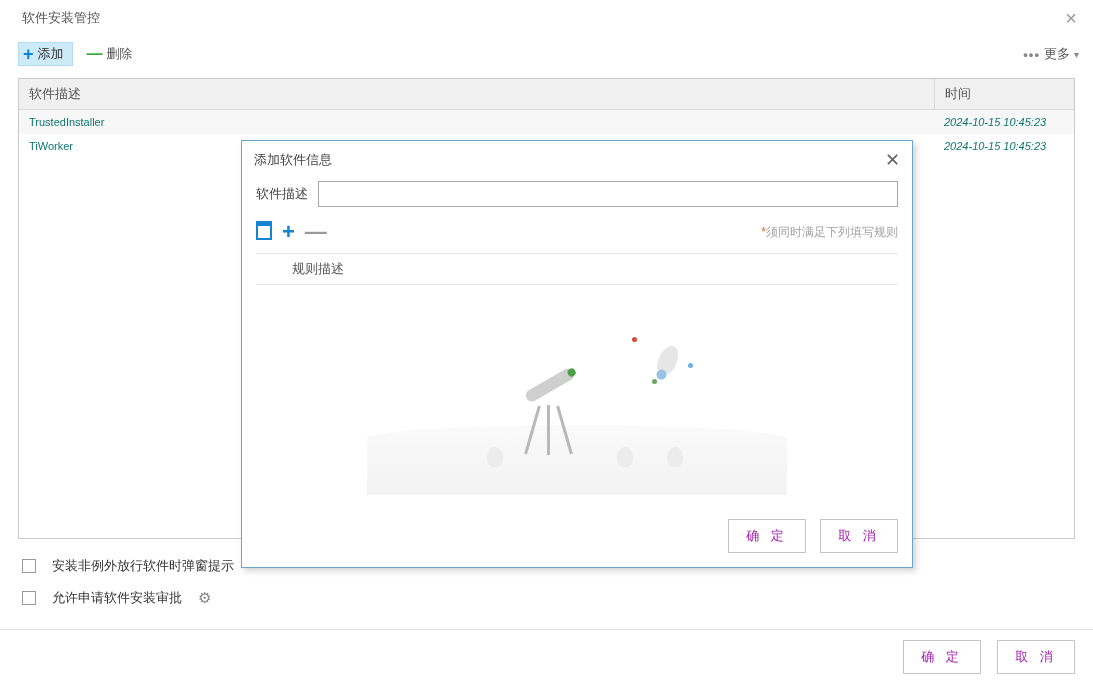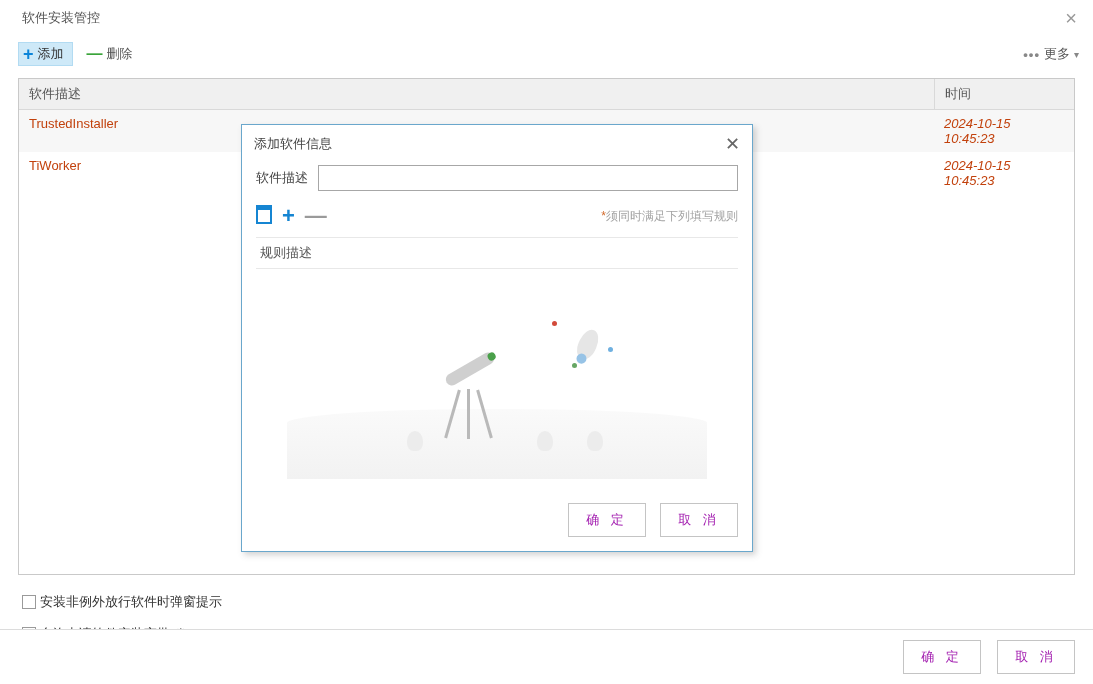--- a/index.html
+++ b/index.html
@@ -18,54 +18,54 @@
   .btn-del .minus-ic { color:#3aa43a; font-weight:900; font-size:16px; }
   .more { display:flex; align-items:center; gap:4px; color:#555; cursor:pointer; }
   .more .dots { letter-spacing:1px; font-weight:700; color:#888; }
   .more .caret { font-size:10px; color:#888; }
 
   
   .grid-wrap { margin: 6px 18px 12px 18px; border:1px solid #c9c9c9; }
   .grid-head { display:flex; background:#f0f0f0; color:#555; font-size:13px; border-bottom:1px solid #d9d9d9; }
   .grid-head .col-name { flex:1; padding:6px 10px; }
   .grid-head .col-time { width:140px; padding:6px 10px; border-left:1px solid #d9d9d9; }
-  .grid-body .row { display:flex; font-size:13px; color:#c2410c; }
+  .grid-body .row { display:flex; font-size:11px; color:#0f766e; }
   .grid-body .row.alt { background:#f7f7f7; }
   .grid-body .row .col-name { flex:1; padding:6px 10px; }
   .grid-body .row .col-time { width:140px; padding:6px 10px;font-style:italic; }
   .grid-filler { height:380px; }
 
   
   .opts { padding: 6px 22px 4px 22px; }
-  .opt-row { display:flex; align-items:center; gap:4px; margin-bottom:14px; color:#333; }
+  .opt-row { display:flex; align-items:center; gap:16px; margin-bottom:14px; color:#333; }
   .chk { width:14px; height:14px; border:1px solid #9a9a9a; display:inline-block; }
   .gear { color:#888; font-size:15px; cursor:pointer; }
 
   
   .bottom-bar { position:absolute; left:0; right:0; bottom:0; border-top:1px solid #dcdcdc; padding:10px 18px; display:flex; justify-content:flex-end; gap:16px; background:#fff;}
   .btn-flat { border:1px solid #c4c4c4; background:#fff; padding:7px 0; width:78px; text-align:center; cursor:pointer; color:#a21caf; letter-spacing:4px; }
 
   
-  .modal { position:absolute; left:241px; top:124px; width:512px; border:1px solid #6aa7cc; box-shadow:3px 3px 6px rgba(80,80,80,.25); background:#fff; }
+  .modal { position:absolute; left:241px; top:140px; width:672px; border:1px solid #6aa7cc; box-shadow:3px 3px 6px rgba(80,80,80,.25); background:#fff; }
   .modal-head { display:flex; justify-content:space-between; align-items:center; padding:8px 12px 10px 12px; color:#444; }
   .modal-head .mclose { font-size:18px; color:#666; cursor:pointer; }
   .modal-body { padding:0 14px 14px 14px; }
   .form-row { display:flex; align-items:center; gap:10px; margin-bottom:14px; }
   .form-row .lbl { width:52px; color:#444; }
   .form-row .tinput { flex:1; border:1px solid #a7a7a7; height:26px; padding:2px 6px; }
   .rule-tools { display:flex; align-items:center; justify-content:space-between; margin: 6px 0 10px 0; }
   .rule-tools-left { display:flex; align-items:center; gap:10px; }
   .rt-box { width:16px; height:16px; border:2px solid #1585d2; position:relative; }
   .rt-box::before { content:""; position:absolute; top:-5px; left:-2px; right:-2px; height:4px; background:#1585d2; }
   .rt-plus { color:#1585d2; font-weight:900; font-size:22px; line-height:1; cursor:pointer; }
   .rt-minus { color:#9a9a9a; font-weight:900; font-size:22px; line-height:1; cursor:pointer; }
   .rule-note { color:#a3a3a3; font-size:12px;text-align:center; }
   .rule-note .star { color:#d26a2b; }
   .rule-head { display:flex; border-top:1px solid #e8e8e8; border-bottom:1px solid #e8e8e8; color:#555; font-size:13px; }
-  .rule-head .rc1 { width:150px; padding:6px 4px; }
+  .rule-head .rc1 { width:150px; padding:6px 4px;margin-left:32px; }
   .rule-head .rc2 { flex:1; padding:6px 4px; }
   .rule-empty { height:210px; position:relative; overflow:hidden; }
   .modal-foot { display:flex; justify-content:flex-end; gap:14px; padding:10px 14px 14px 14px; }
 
   
   .illus { position:absolute; left:50%; bottom:0; transform:translateX(-50%); width:420px; height:180px; }
   .ground { position:absolute; left:0; right:0; bottom:0; height:70px; background:linear-gradient(#fafafa,#f2f2f2); border-radius:50% 50% 0 0 / 20% 20% 0 0; }
   .tripod { position:absolute; left:150px; bottom:40px; width:60px; height:70px; }
   .tripod .leg { position:absolute; bottom:0; width:3px; height:50px; background:#b9b9b9; }
   .tripod .leg.l1 { left:14px; transform:rotate(16deg); }

